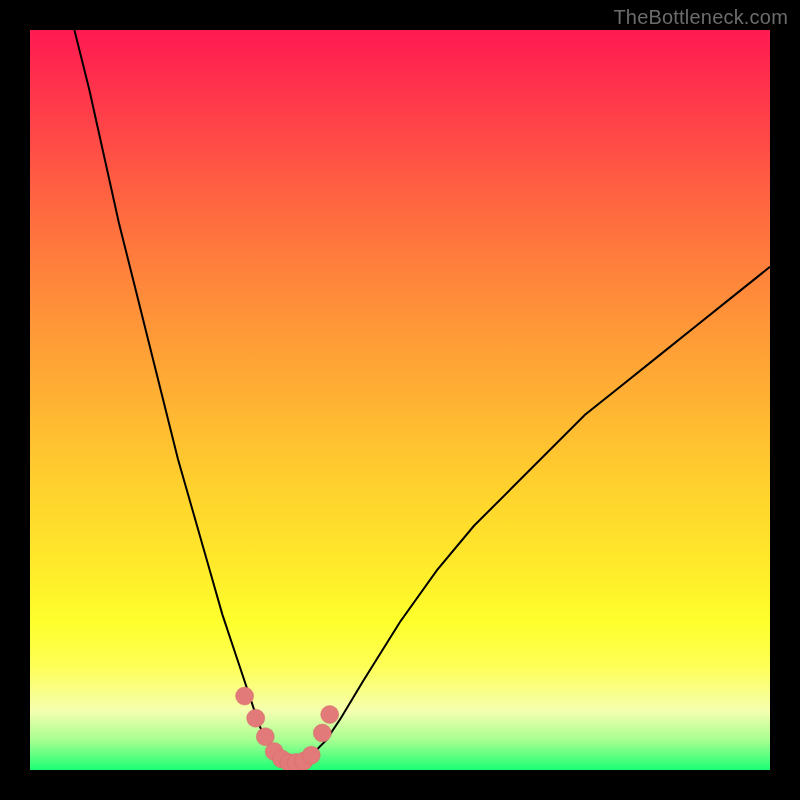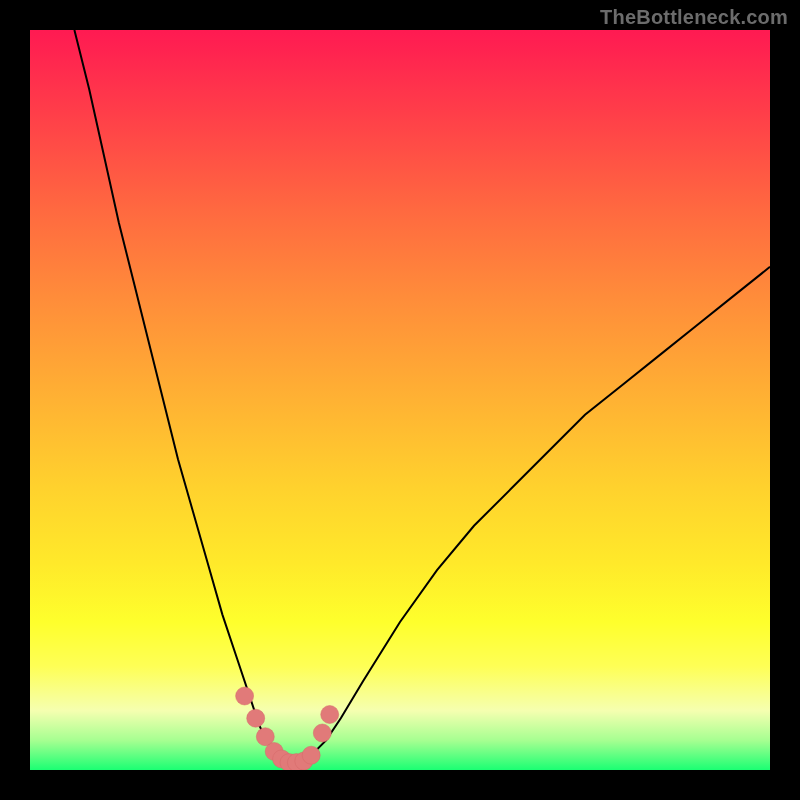--- a/index.html
+++ b/index.html
@@ -10,21 +10,21 @@
     position: relative;
     font-family: Arial, Helvetica, sans-serif;
     overflow: hidden;
   }
   .watermark {
     position: absolute;
     top: 6px;
     right: 12px;
     color: #6c6c6c;
     font-size: 20px;
-    font-weight: 700;
+    font-weight: 400;
     z-index: 20;
     letter-spacing: 0.2px;
   }
   .plot-area {
     position: absolute;
     left: 30px;
     top: 30px;
     width: 740px;
     height: 740px;
     background: linear-gradient(to bottom,

